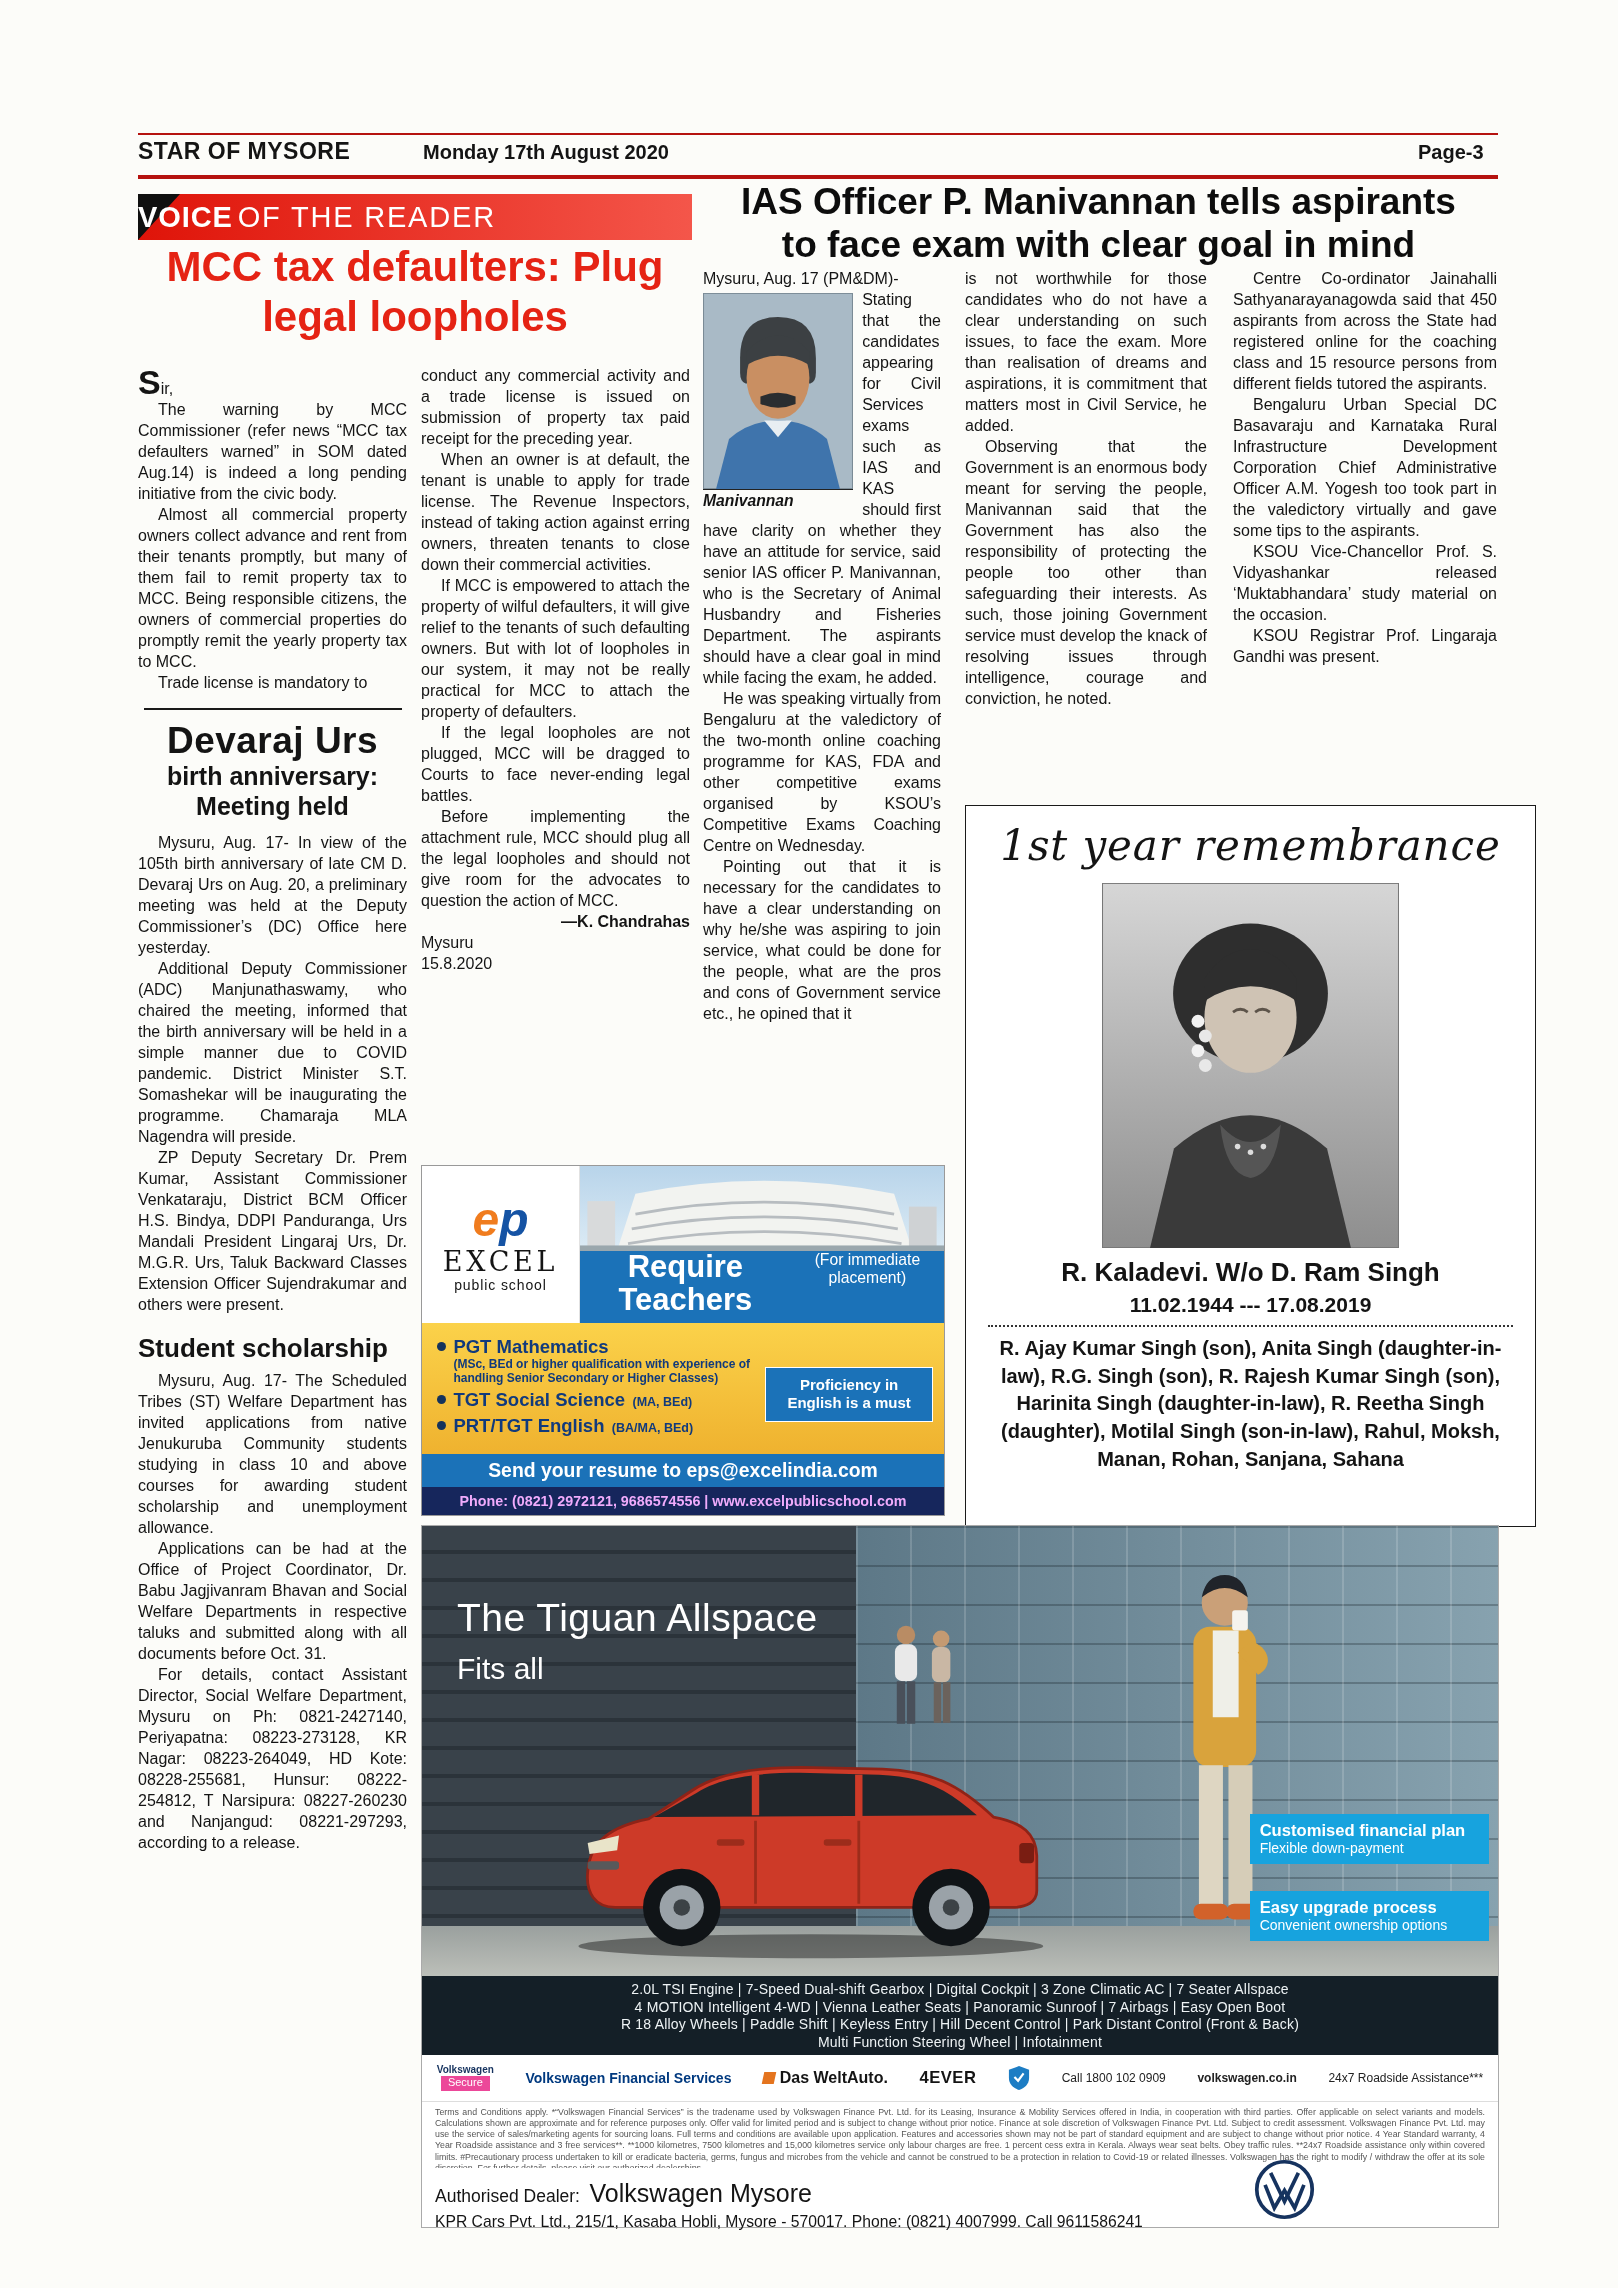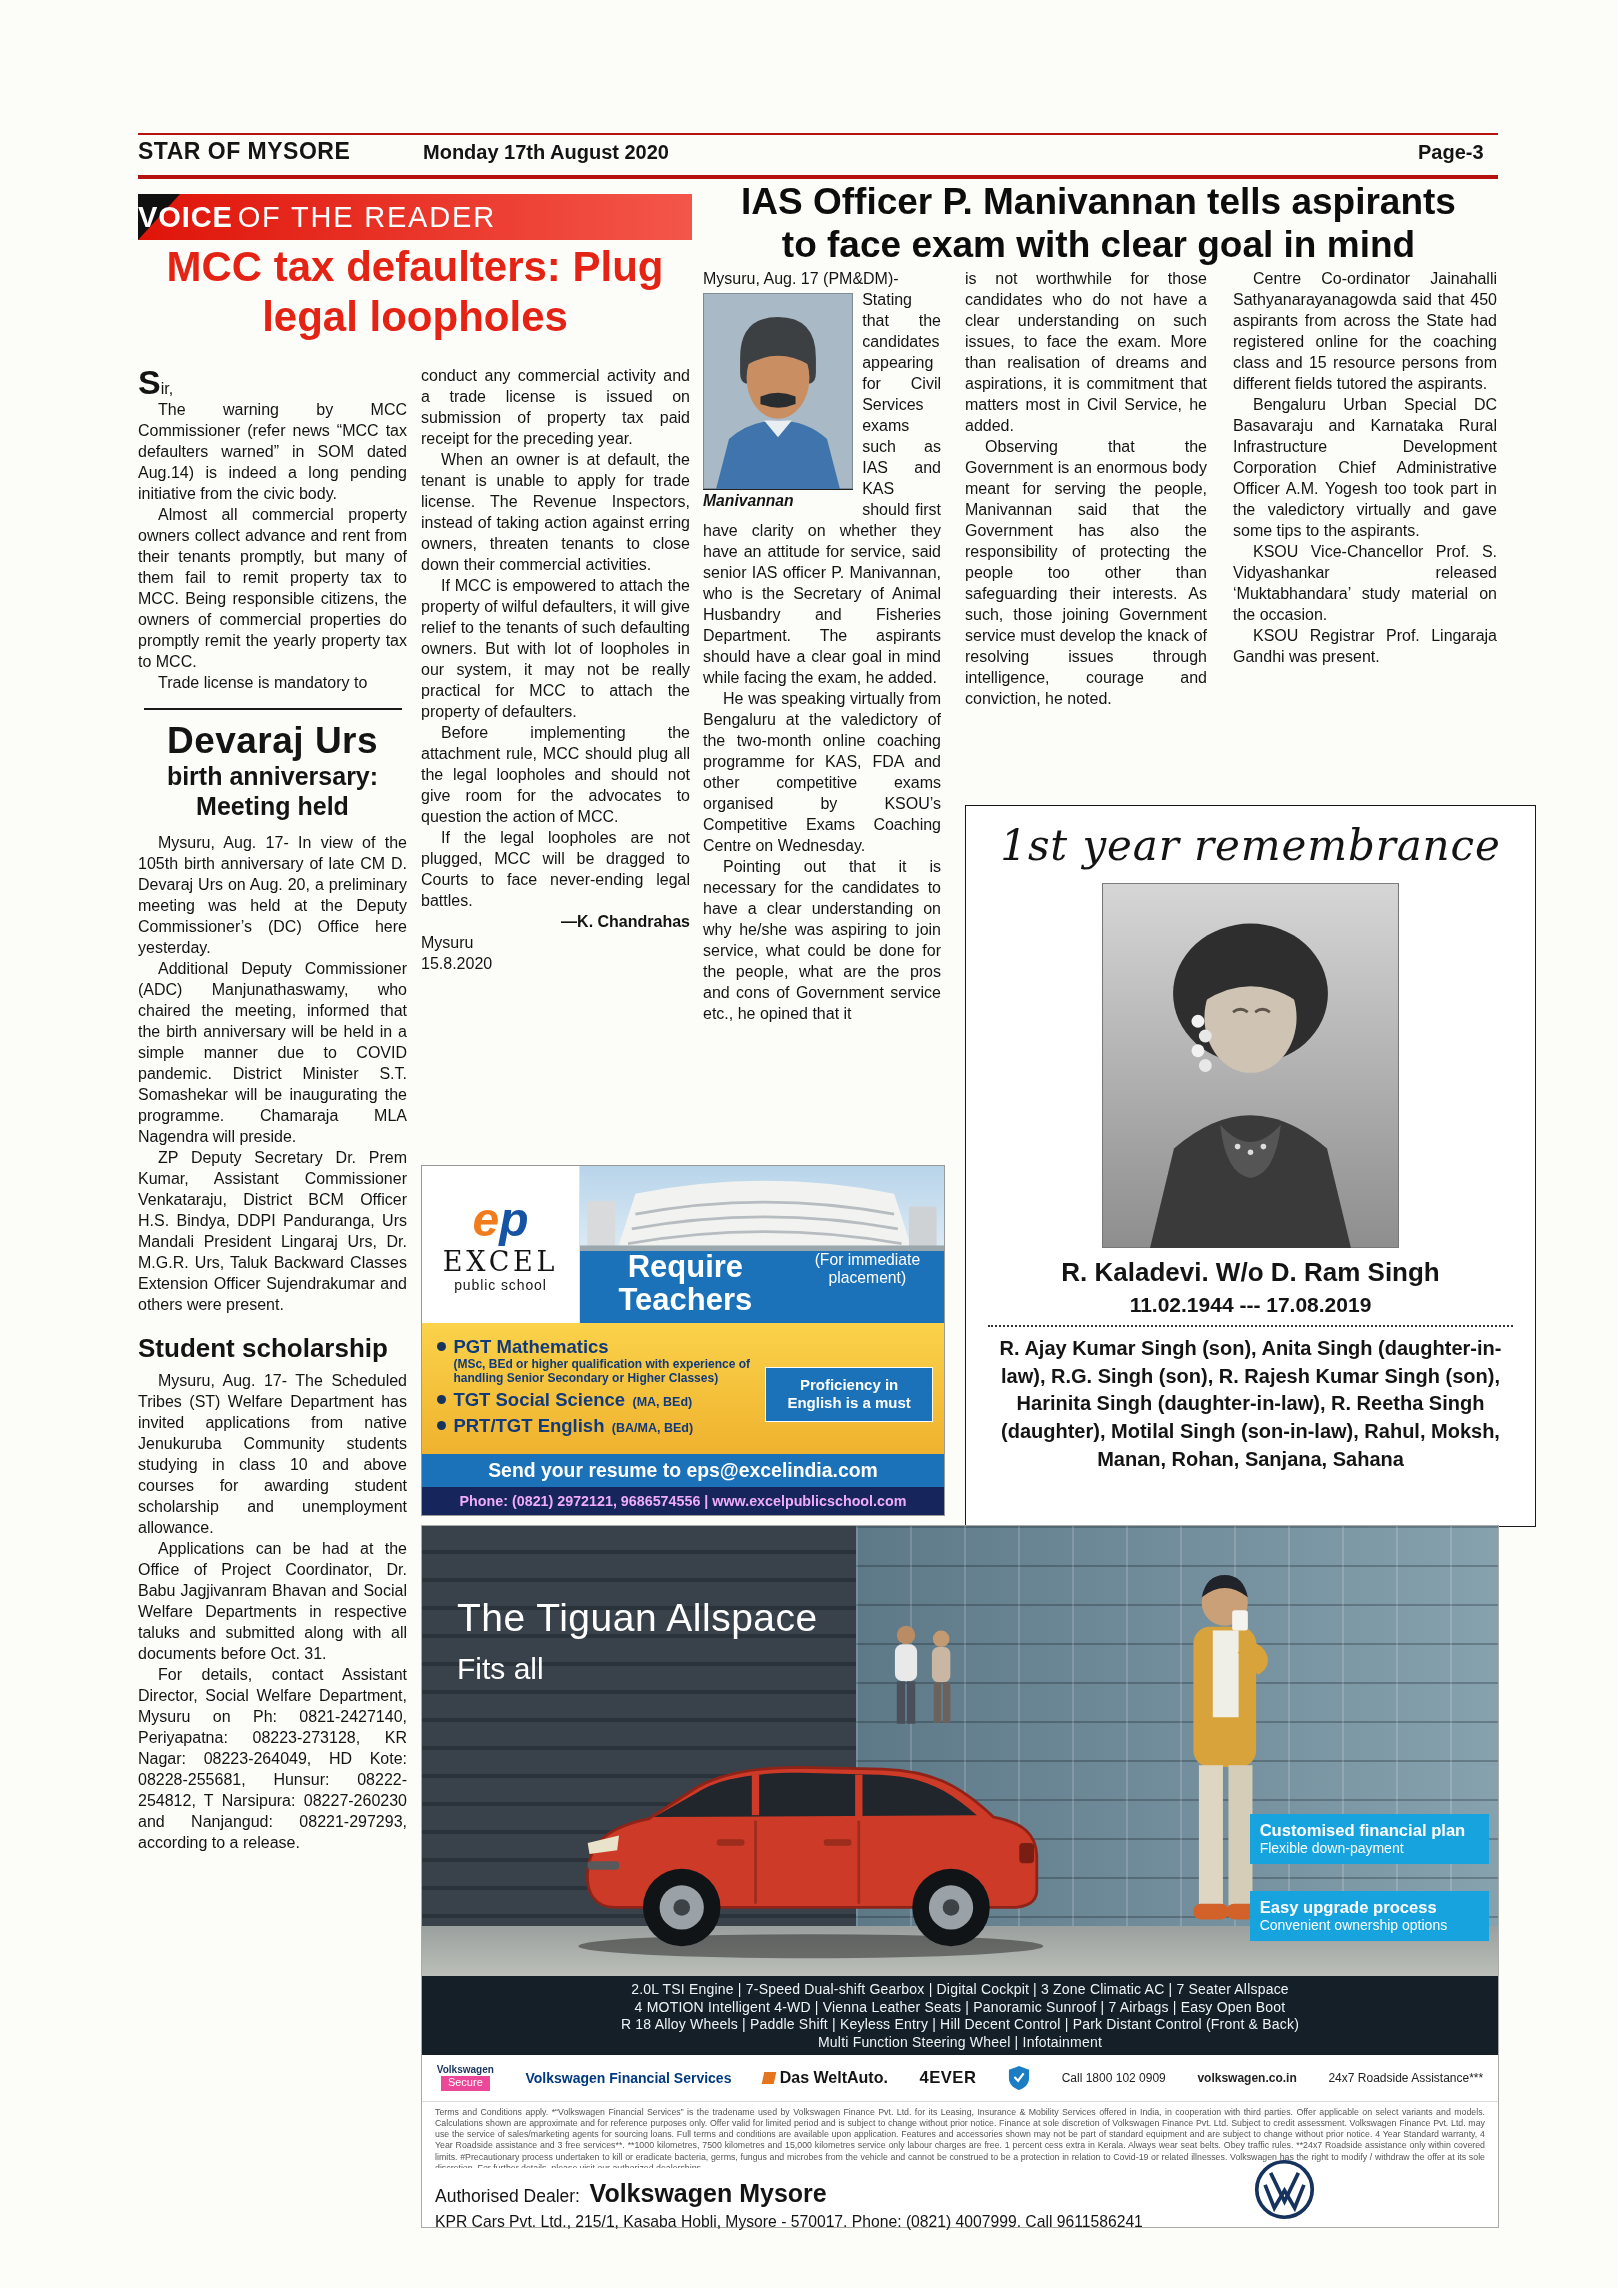--- a/index.html
+++ b/index.html
@@ -90,21 +90,21 @@
   .b-dwa{font-weight:800;font-size:16px;display:flex;align-items:center;gap:4.6px}
   .dwa-mark{width:12px;height:12px;background:#e4741e;transform:skew(-12deg);display:inline-block}
   .b-4ever{font-weight:800;font-size:16.6px;letter-spacing:0.5px}
   .b-small{font-size:12px;color:#222}
   .b-web{font-weight:700}
   .vw-terms{padding:4.6px 13px;font-size:8.8px;color:#555;text-align:justify;line-height:1.28;height:57px;overflow:hidden}
   .vw-bottom{position:relative;height:65px;padding:5.5px 13px}
   .vw-logo{position:absolute;left:832px;top:-9.2px;width:61px;height:61px}
   .vw-dealer{margin-top:5.5px}
   .vw-dealer .lbl{font-size:17.5px}
-  .vw-dealer .name{font-size:25px;font-weight:700;margin-left:5.5px}
+  .vw-dealer .name{font-size:25px;font-weight:400;margin-left:5.5px}
   .vw-addr{font-size:15.7px;margin-top:4.6px}
 </style>
 </head>
 <body>
 
 <div id="page">
 
   <div class="rule-top abs"></div>
   <div class="masthead abs">STAR OF MYSORE</div>
   <div class="hdate abs">Monday 17th August 2020</div>
@@ -142,22 +142,22 @@
     <div class="schol-head">Student scholarship</div>
     <p class="ind">Mysuru, Aug. 17- The Scheduled Tribes (ST) Welfare Department has invited applications from native Jenukuruba Community students studying in class 10 and above courses for awarding student scholarship and unemployment allowance.</p>
     <p class="ind">Applications can be had at the Office of Project Coordinator, Dr. Babu Jagjivanram Bhavan and Social Welfare Departments in respective taluks and submitted along with all documents before Oct. 31.</p>
     <p class="ind">For details, contact Assistant Director, Social Welfare Department, Mysuru on Ph: 0821-2427140, Periyapatna: 08223-273128, KR Nagar: 08223-264049, HD Kote: 08228-255681, Hunsur: 08222-254812, T Narsipura: 08227-260230 and Nanjangud: 08221-297293, according to a release.</p>
   </div>
 
   <div class="coltext abs" style="left:421px;top:365px;width:269px">
     <p>conduct any commercial activity and a trade license is issued on submission of property tax paid receipt for the preceding year.</p>
     <p class="ind">When an owner is at default, the tenant is unable to apply for trade license. The Revenue Inspectors, instead of taking action against erring owners, threaten tenants to close down their commercial activities.</p>
     <p class="ind">If MCC is empowered to attach the property of wilful defaulters, it will give relief to the tenants of such defaulting owners. But with lot of loopholes in our system, it may not be really practical for MCC to attach the property of defaulters.</p>
+    <p class="ind">If the legal loopholes are not plugged, MCC will be dragged to Courts to face never-ending legal battles.</p>
     <p class="ind">Before implementing the attachment rule, MCC should plug all the legal loopholes and should not give room for the advocates to question the action of MCC.</p>
-    <p class="ind">If the legal loopholes are not plugged, MCC will be dragged to Courts to face never-ending legal battles.</p>
     <p class="sig-name">—K. Chandrahas</p>
     <p class="sig-line">Mysuru</p>
     <p class="sig-line">15.8.2020</p>
   </div>
 
   <div class="ias-head abs">
     <span>IAS Officer P. Manivannan tells aspirants</span><br>
     <span>to face exam with clear goal in mind</span>
   </div>
 

